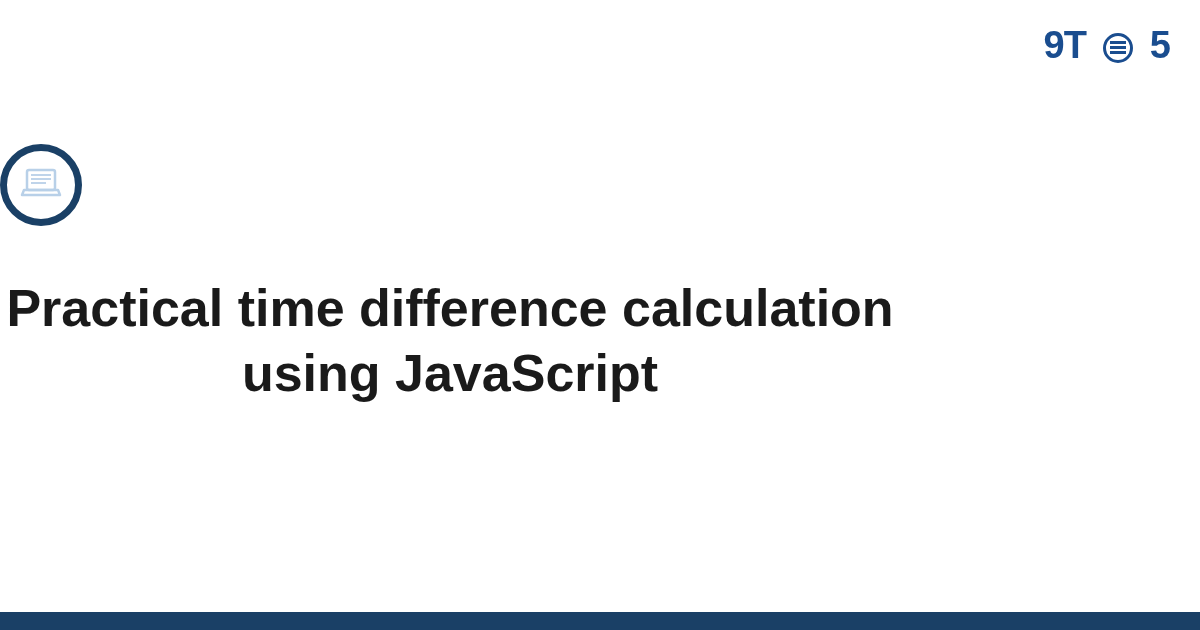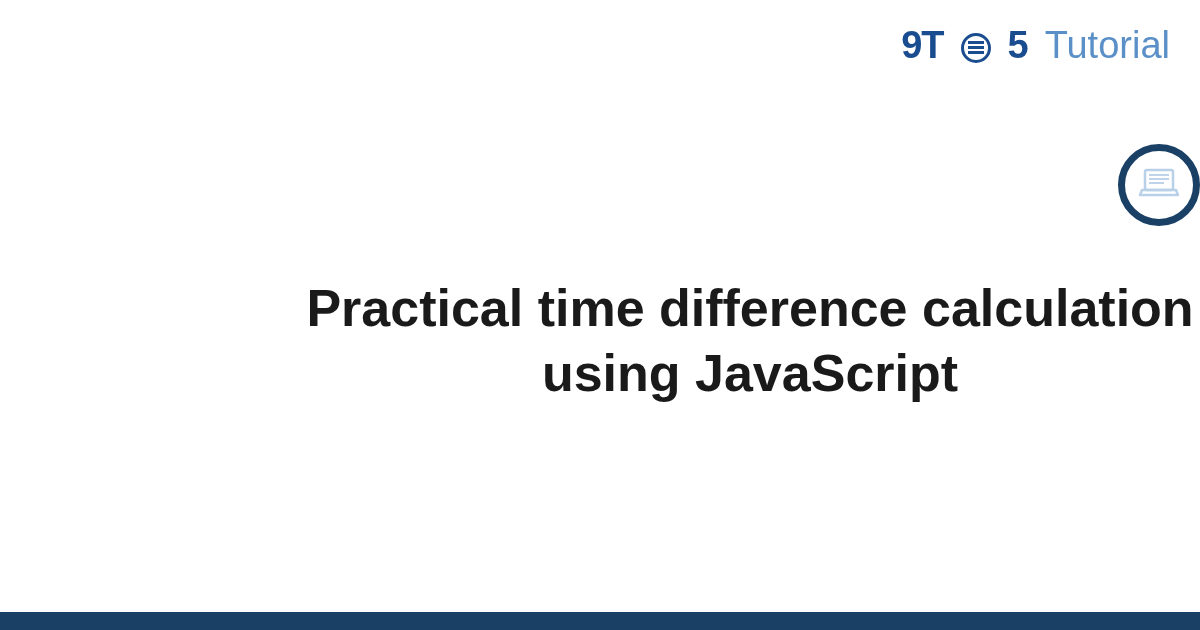--- a/index.html
+++ b/index.html
@@ -78,21 +78,21 @@
       margin-left: 2px;
     }
     .content {
       position: absolute;
       top: 0;
       left: 0;
       right: 0;
       bottom: 0;
       display: flex;
       flex-direction: column;
-      align-items: flex-end;
+      align-items: flex-start;
       justify-content: center;
       padding-bottom: 40px;
     }
     .icon-wrap {
       width: 82px;
       height: 82px;
       border: 7px solid #1a4066;
       border-radius: 50%;
       display: flex;
       align-items: center;
@@ -119,21 +119,20 @@
   </style>
 </head>
 <body>
 
 <div class="logo">
   <span class="logo-9t">9T</span>
   <span class="logo-circle">
     <span class="logo-circle-inner"></span>
   </span>
   <span class="logo-5">5</span>
-  <span class="logo-tutorial">Tutorial</span>
 </div>
 
 <div class="content">
   <div class="icon-wrap">
     <svg width="46" height="46" viewBox="0 0 46 46">
       <rect x="9" y="8" width="28" height="20" rx="2" fill="none" stroke="#b8d0e8" stroke-width="2.5"></rect>
       <line x1="13" y1="13" x2="33" y2="13" stroke="#b8d0e8" stroke-width="1.8"></line>
       <line x1="13" y1="17" x2="33" y2="17" stroke="#b8d0e8" stroke-width="1.8"></line>
       <line x1="13" y1="21" x2="28" y2="21" stroke="#b8d0e8" stroke-width="1.8"></line>
       <path d="M 6 28 L 40 28 L 42 33 L 4 33 Z" fill="none" stroke="#b8d0e8" stroke-width="2.5" stroke-linejoin="round"></path>

